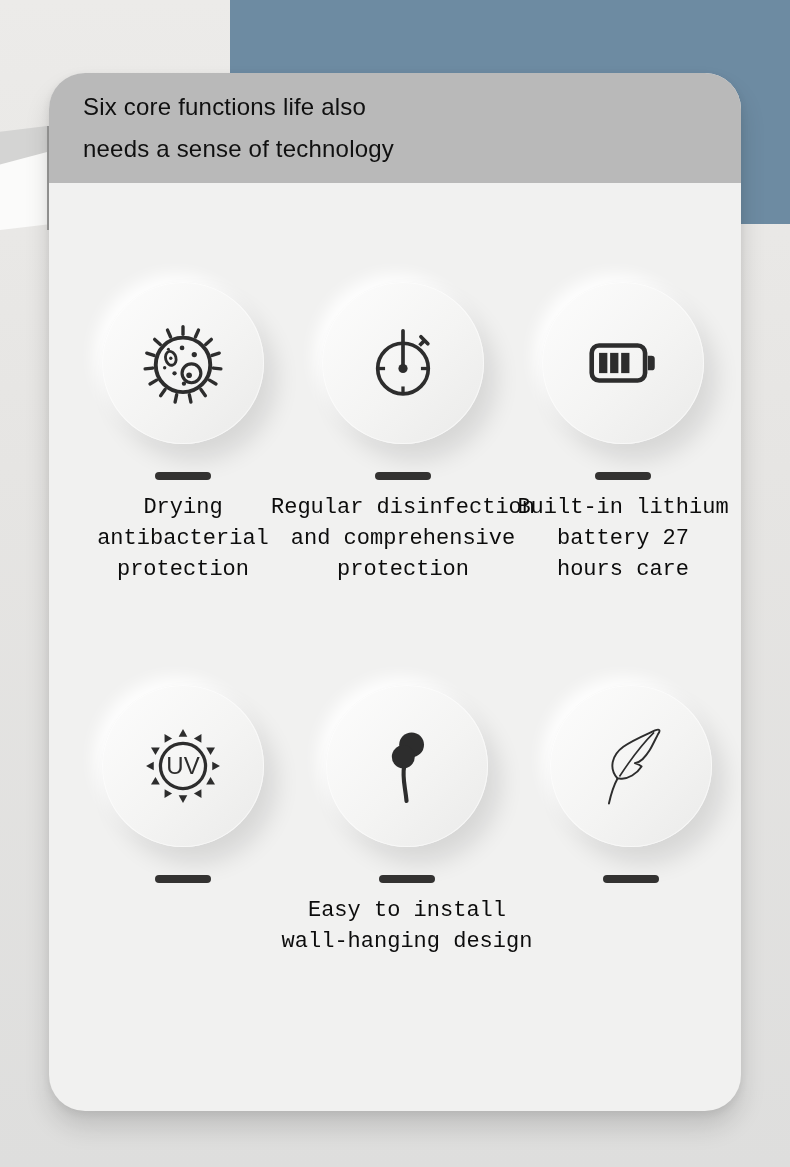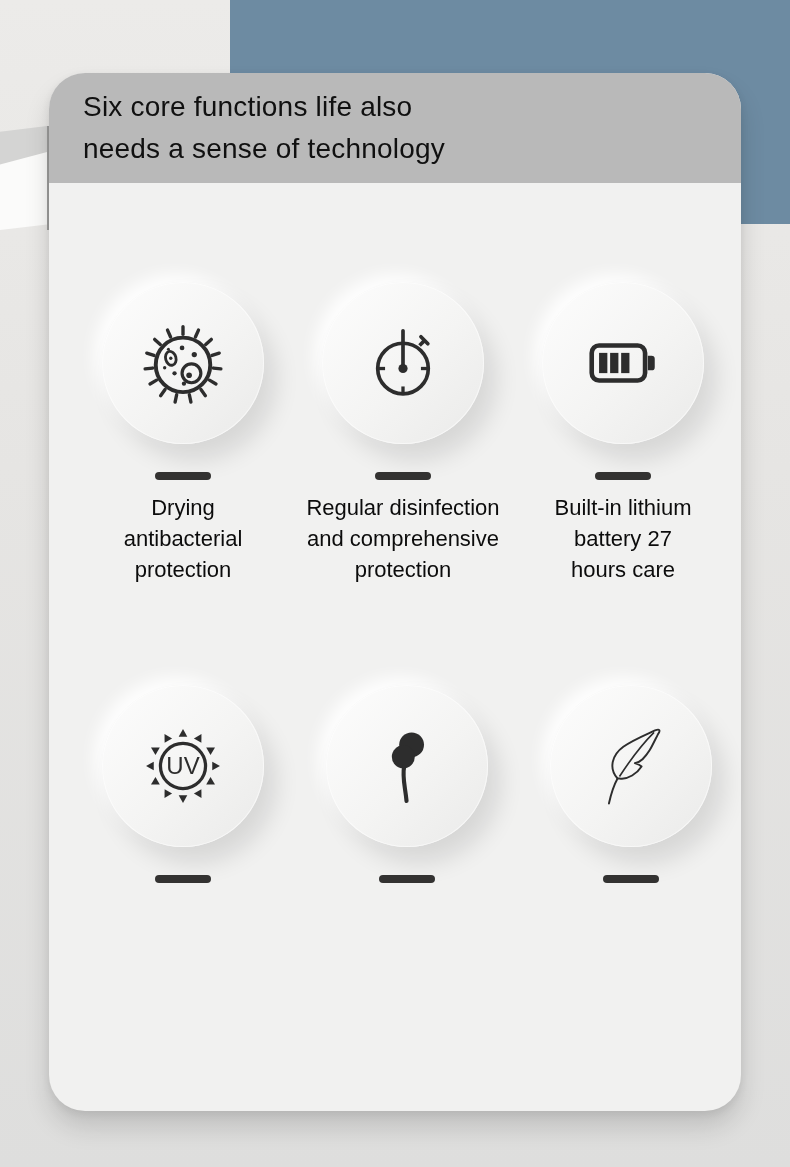--- a/index.html
+++ b/index.html
@@ -35,21 +35,21 @@
     border-radius: 36px;
     box-shadow: 0 16px 26px rgba(0,0,0,.14), 0 3px 8px rgba(0,0,0,.07);
   }
   .card-header {
     height: 110px; border-radius: 36px 36px 0 0;
     background: var(--header-gray, #b9b9b9);
     display: flex; align-items: center;
     padding-left: 34px; box-sizing: border-box;
   }
   .page-title {
-    font-size: 28px; line-height: 42px; color: #101010;
+    font-size: 24px; line-height: 42px; color: #101010;
     white-space: pre-line; letter-spacing: .2px;
   }
   .feature-grid { padding: 99px 0 0 24px; }
   .feature-row { display: flex; }
   .feature-row.row-2 { margin-top: 100px; justify-content: space-between; }
   .feature {
     width: 220px; display: flex; flex-direction: column; align-items: center;
   }
   .circle {
     width: 162px; height: 162px; border-radius: 50%;
@@ -59,21 +59,21 @@
                 inset 0 0 0 1px rgba(255,255,255,.55);
     display: flex; align-items: center; justify-content: center;
   }
   .icon { color: var(--icon-ink, #2d2d2d); line-height: 0; }
   .dash {
     width: 56px; height: 8px; border-radius: 4px;
     background: #333231; margin-top: 28px;
   }
   .feature-label {
     margin-top: 12px; font-size: 22px; line-height: 31px;
-    color: var(--text-ink, #0c0c0c); text-align: center; white-space: pre;
+    color: var(--text-ink, #0c0c0c); text-align: center; white-space: pre; font-family: Liberation Mono, monospace;
   }
 </style>
 </head>
 <body>
 
 <div class="page">
   <div class="blue-block"></div>
 
   <div class="photo-fragment">
     <div class="pf-top"></div>
@@ -207,20 +207,22 @@
           <div class="circle">
             <span class="icon">
               <svg width="92" height="92" viewBox="0 0 100 100" fill="none">
                 <circle cx="55" cy="27" r="13.5" fill="currentColor"></circle>
                 <circle cx="46" cy="40" r="12.5" fill="currentColor"></circle>
                 <path d="M47 50 C44.5 62 48 72 49.5 88" stroke="currentColor" stroke-width="4.5" stroke-linecap="round"></path>
               </svg>
             </span>
           </div>
           <div class="dash"></div>
+          <div class="feature-label">Easy to install
+wall-hanging design</div>
         </div>
 
         <div class="feature">
           <div class="circle">
             <span class="icon">
               <svg width="96" height="96" viewBox="0 0 100 100" fill="none">
                 <path d="M27 89 C29 80 31 72 36 63" stroke="currentColor" stroke-width="2" stroke-linecap="round"></path>
                 <path d="M36 63 C26 52 31 38 42 30 C52 23 62 19 75 13 C80 11 81 13 78 17 C71 31 69 36 62 43 C59 46 56.5 46.5 54 47 C57 48 59.5 49 61 50.5 C56.5 57.5 47 64.5 38 63 Z" stroke="currentColor" stroke-width="2" stroke-linejoin="round"></path>
                 <path d="M74 15 C62 27 49 44 38 61" stroke="currentColor" stroke-width="1.7"></path>
               </svg>

